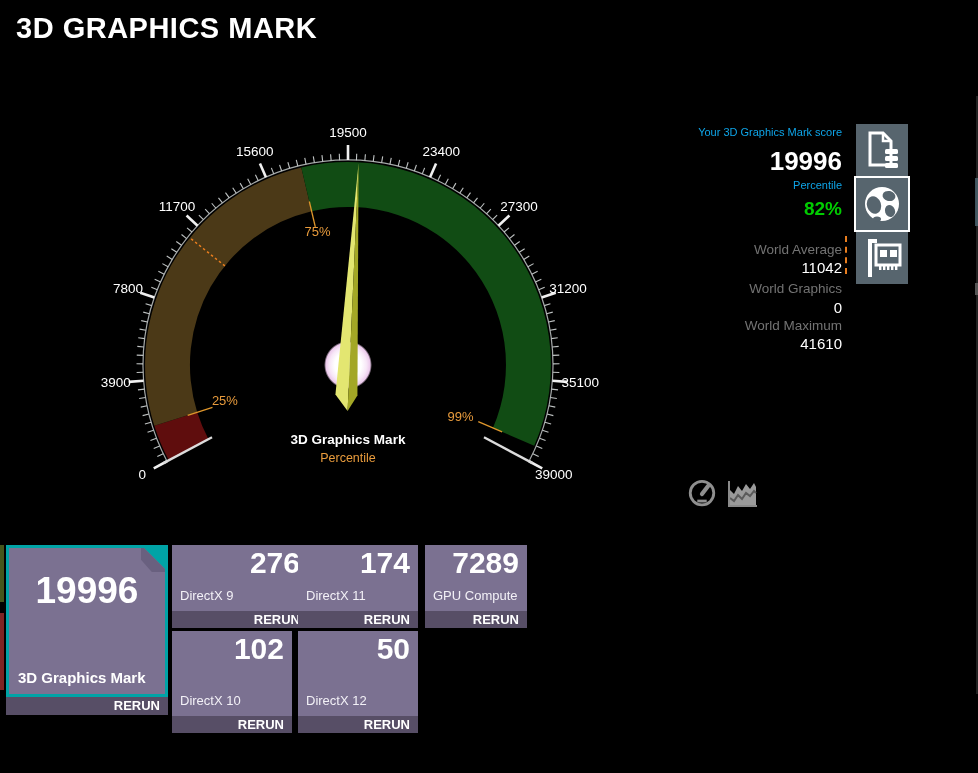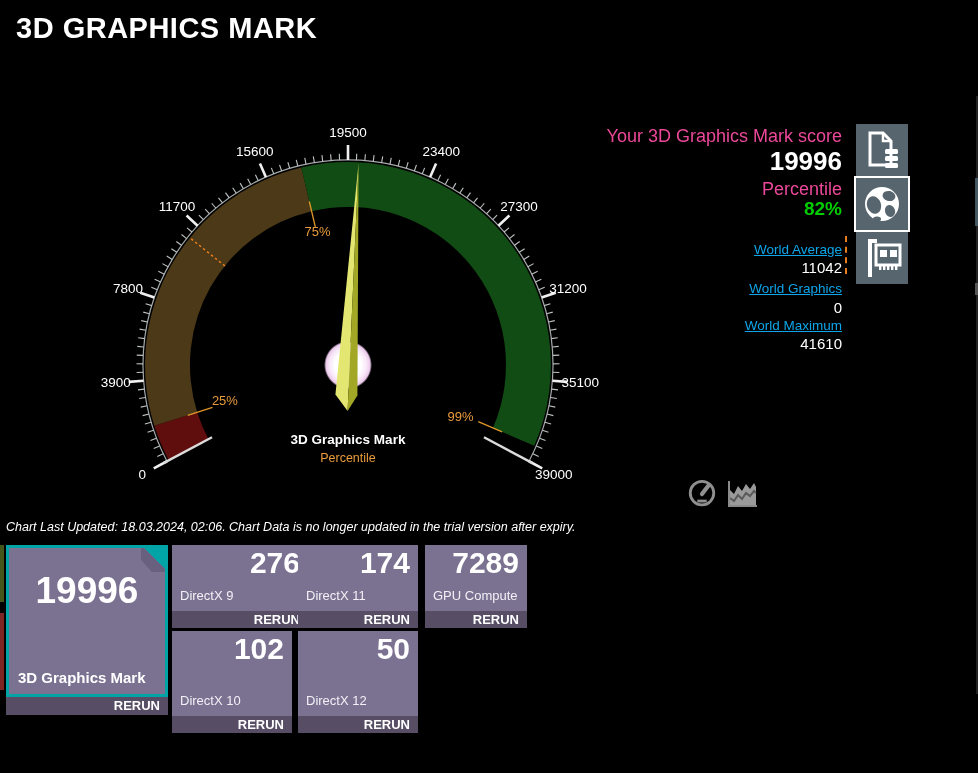--- a/index.html
+++ b/index.html
@@ -11,24 +11,24 @@
   .title{left:16px;top:12px;font-size:29px;font-weight:bold;letter-spacing:.5px;color:#fff;}
   .subtitle{left:16px;top:50px;font-size:28px;font-weight:300;color:#fdfdfd;}
 
   
   #gauge-svg{left:30px;top:95px;}
   #gauge-svg text{font-family:"Liberation Sans",sans-serif;}
 
   
   .side{left:640px;top:0;width:202px;height:420px;}
   .side>div{position:absolute;right:0;white-space:nowrap;text-align:right;}
-  .sp-h{font-size:18px;color:#ec4899;}
+  .sp-h{font-size:11px;color:#0ea5e9;}
   .sp-score{font-size:26px;font-weight:bold;color:#fff;}
   .sp-pct{font-size:19px;font-weight:bold;color:#00cc00;}
-  .sp-label{font-size:13.5px;color:#0ea5e9;text-decoration:underline;}
+  .sp-label{font-size:13.5px;color:#737373;}
   .sp-value{font-size:15px;color:#fff;}
 
   
   .icon-btn{position:absolute;width:52px;height:52px;background:#57656e;cursor:pointer;}
   .icon-btn.selected{box-shadow:0 0 0 2px #fff;}
   .icon-btn svg{display:block;width:100%;height:100%;}
   .avg-dash{left:845px;top:236px;height:38px;width:0;border-left:2px dashed #e87d1e;}
 
   
   .view-icn{position:absolute;cursor:pointer;}
@@ -271,21 +271,20 @@
     </svg>
   </div>
   <div class="view-icn" style="left:724px;top:478px;width:36px;height:32px">
     <svg viewBox="0 0 34 32" width="36" height="32">
       <polygon points="5,27 5,12 9,16 13,8 17,13 21,6 25,11 29,5 31,9 31,27" fill="#9a9a9a"></polygon>
       <polyline points="5,20 9,23 13,17 17,21 21,15 25,18 29,13 31,15" fill="none" stroke="#5a5a5a" stroke-width="2"></polyline>
       <polyline points="4,3 4,28 32,28" fill="none" stroke="#8a8a8a" stroke-width="2"></polyline>
     </svg>
   </div>
 
-  <div class="abs note">Chart Last Updated: 18.03.2024, 02:06. Chart Data is no longer updated in the trial version after expiry.</div>
 
   <div class="sliver green"></div>
   <div class="sliver red"></div>
   <div class="abs edge-line"></div>
   <div class="abs edge-mark1"></div>
   <div class="abs edge-mark2"></div>
 
   <div class="main-tile">
     <div class="mt-body">
       <svg class="wm-big">

